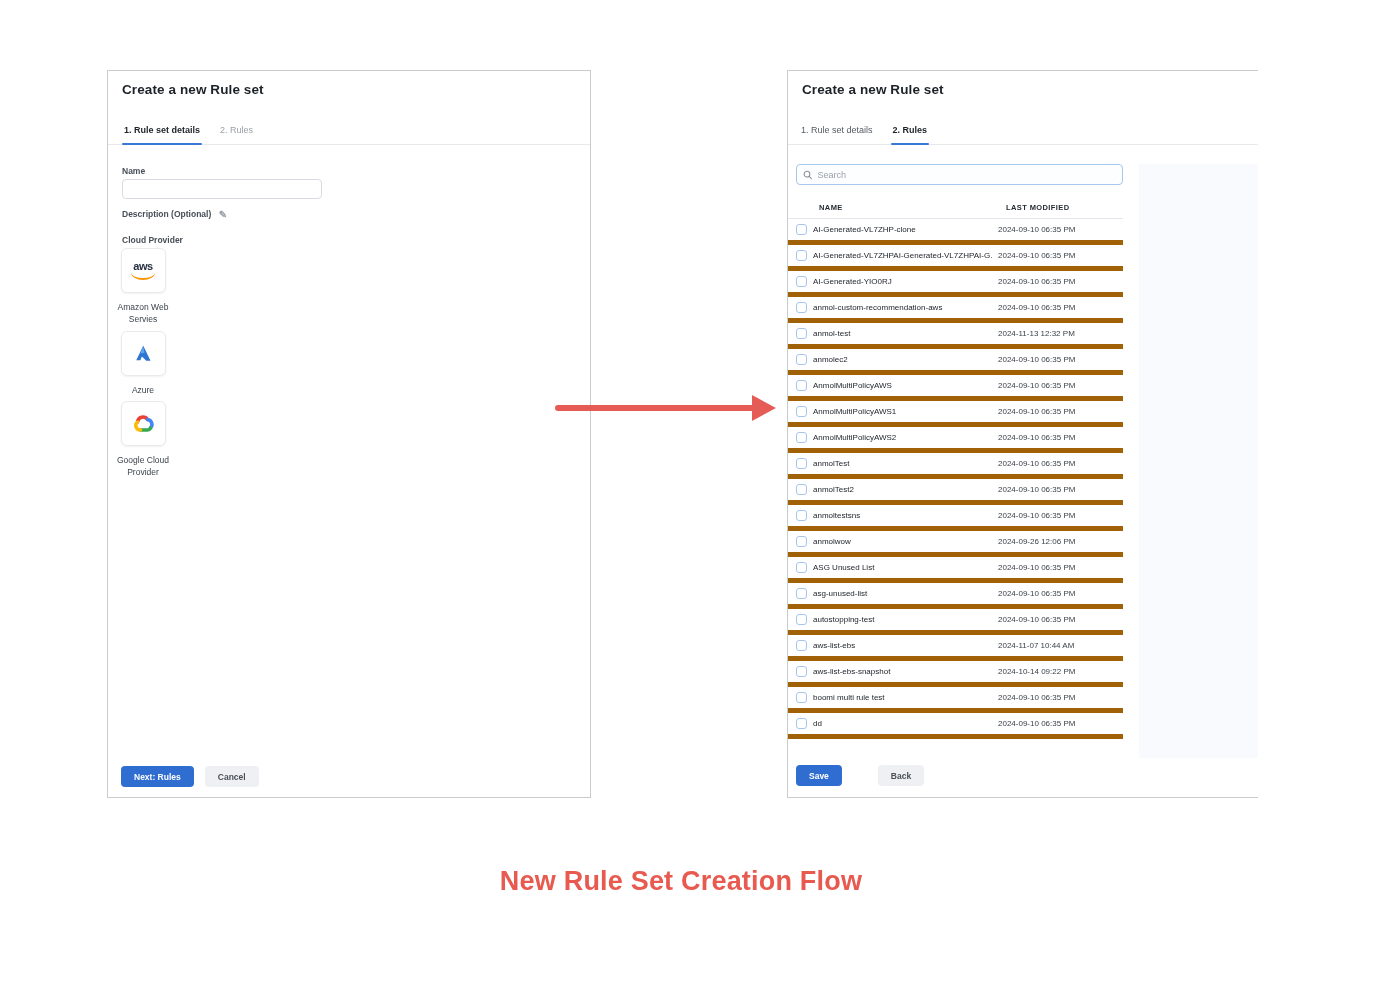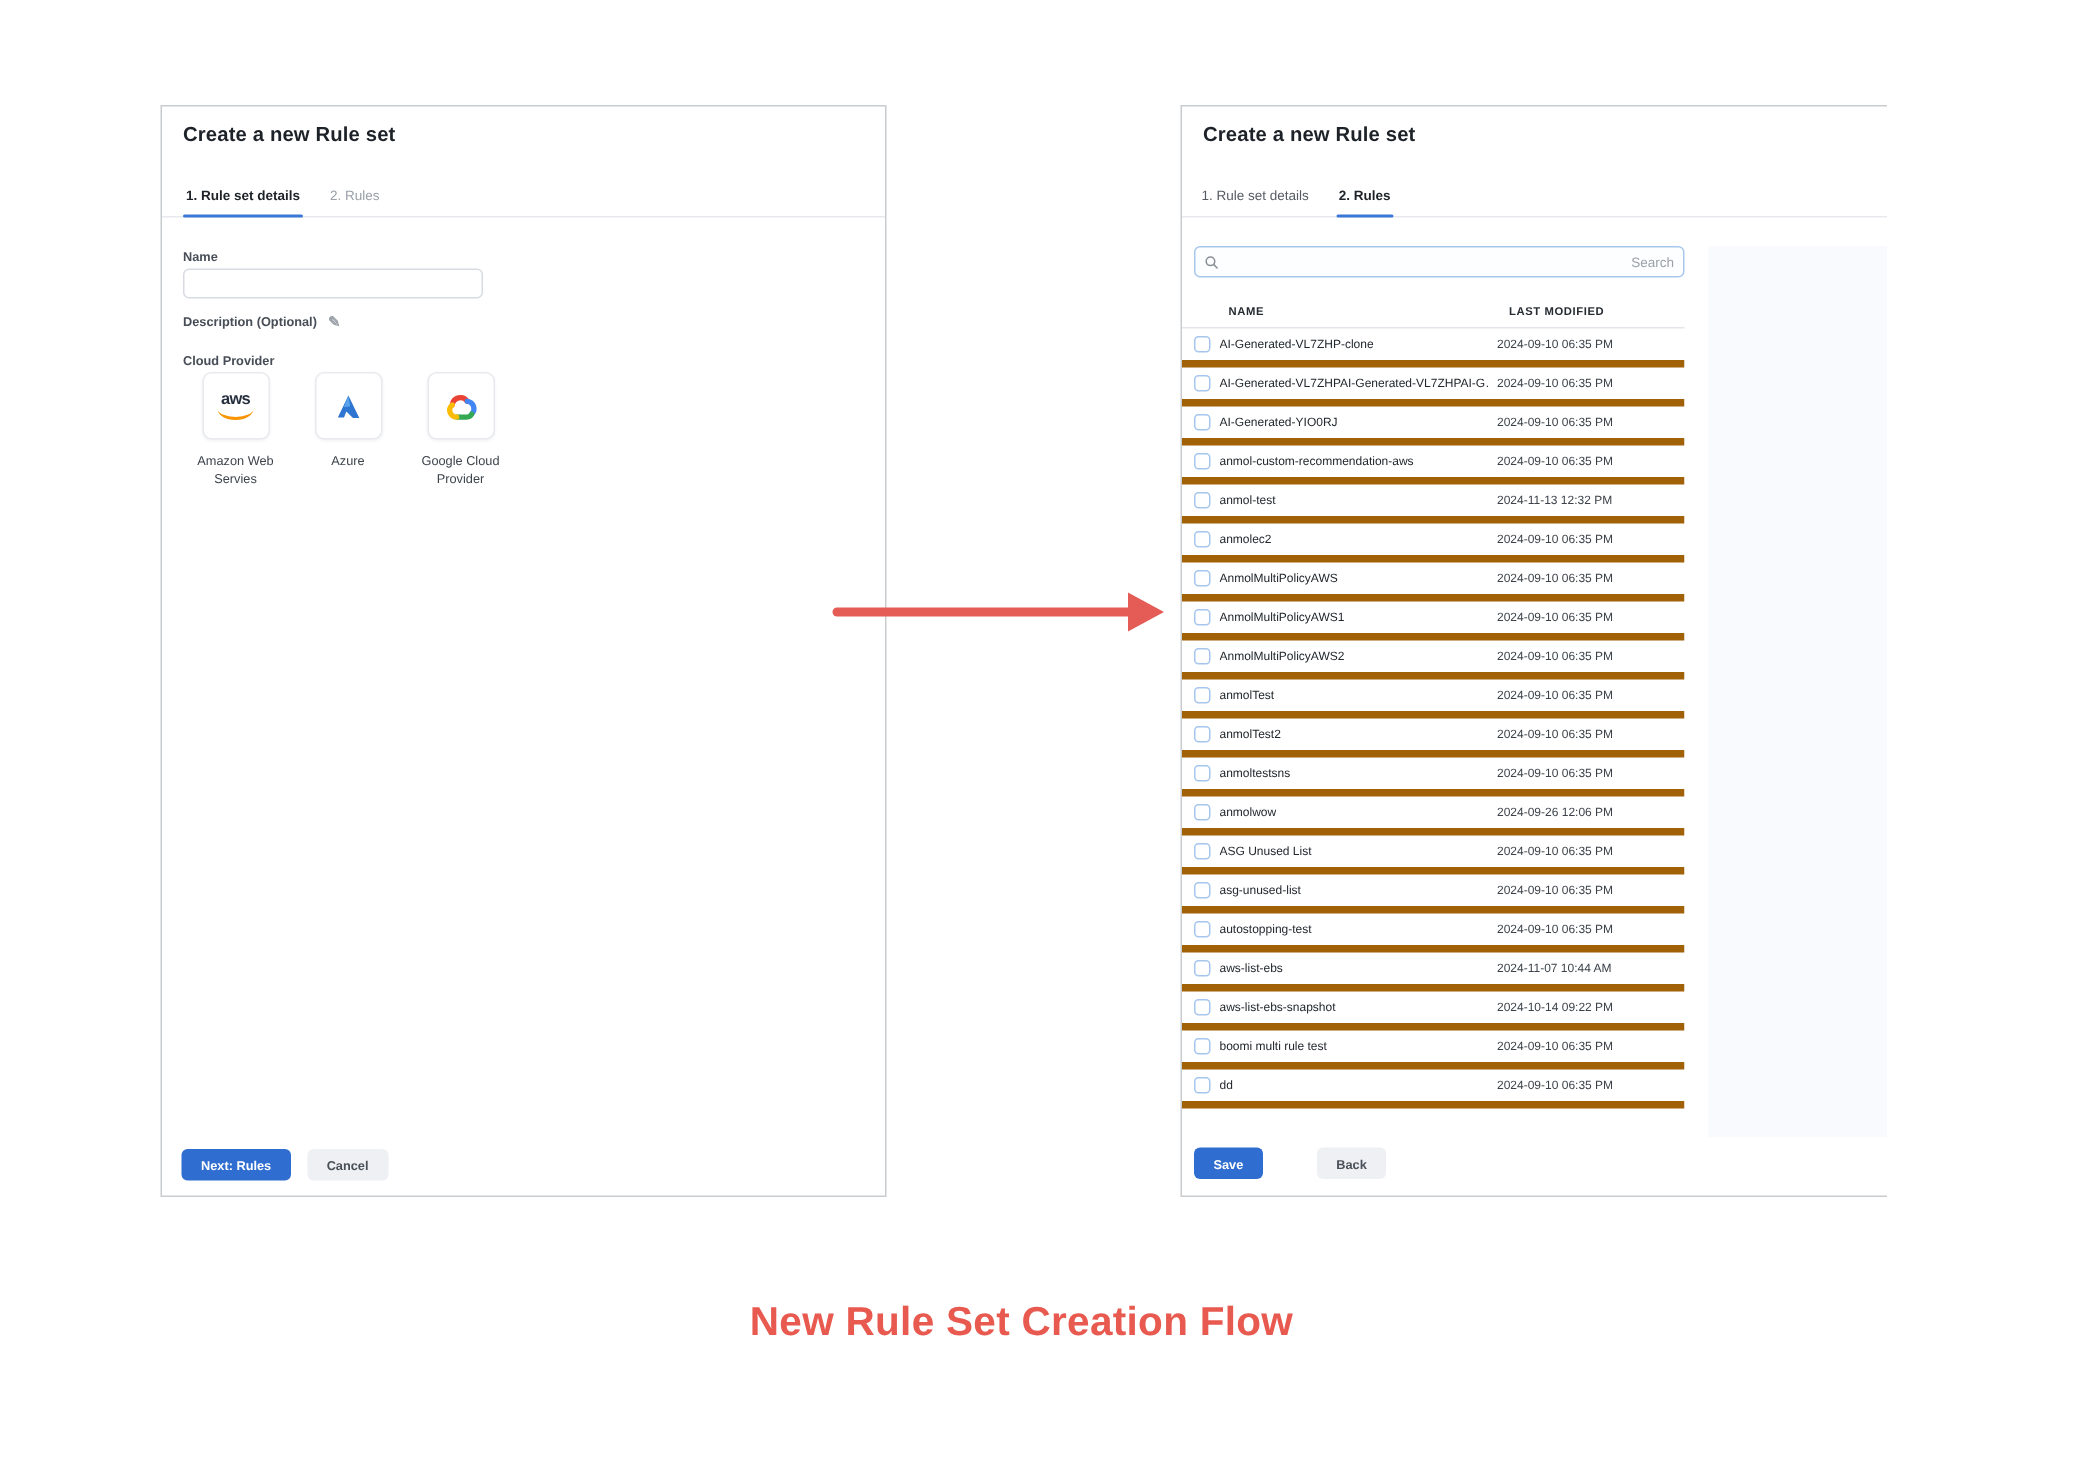--- a/index.html
+++ b/index.html
@@ -22,40 +22,40 @@
   .tab.inactive-dark { color:#555b63; }
 
   
   .fld-label { position:absolute; font-size:8.5px; font-weight:bold; color:#474e57; }
   .lbl-name { left:14px; top:95px; }
   .name-input { position:absolute; left:14px; top:108px; width:200px; height:20px; border:1px solid #d8dce2; border-radius:4px; background:#fff; font-size:9px; padding:0 6px; color:#1d2228; }
   .lbl-desc { left:14px; top:137px; }
   .pencil { display:inline-block; margin-left:5px; color:#9aa1a9; font-size:10px; transform:translateY(1px); }
   .lbl-cloud { left:14px; top:164px; }
 
-  .providers { position:absolute; left:14px; top:177px; display:flex; gap:5px; }
+  .providers { position:absolute; left:0; top:177px; display:flex; gap:5px;flex-direction:column; }
   .provider-col { width:70px; display:flex; flex-direction:column; align-items:center; }
   .provider-card { width:45px; height:45px; border:1px solid #e8eaee; border-radius:6px; background:#fff; box-shadow:0 1px 2px rgba(40,50,70,.07); display:flex; align-items:center; justify-content:center; cursor:pointer; }
   .provider-label { margin-top:8px; font-size:8.5px; color:#3c434b; text-align:center; line-height:1.45; max-width:70px; }
 
   .aws-logo { display:flex; flex-direction:column; align-items:center; }
   .aws-word { font-size:11px; font-weight:bold; color:#252f3e; letter-spacing:-.5px; line-height:1; }
   .aws-smile { width:24px; height:9px; border-bottom:2px solid #f79400; border-radius:0 0 60% 60%/0 0 100% 100%; margin-top:-1px; }
 
   
   .btnrow { position:absolute; display:flex; gap:11px; }
   .dlg-left .btnrow  { left:13px; top:695px;align-items:center; }
   .dlg-right .btnrow { left:8px;  top:694px;gap:36px; }
   .btn { border:none; border-radius:4px; font-size:8.5px; font-weight:bold; height:21px; padding:0 13px; cursor:pointer; font-family:"Liberation Sans", sans-serif; }
   .btn-primary { background:#2f6dd0; color:#fff; }
   .btn-secondary { background:#eef0f4; color:#4a5058; }
 
   
   .search-wrap { position:absolute; left:8px; top:93px; width:327px; height:21px; border:1px solid #a7c7ed; border-radius:4px; background:#fdfeff; display:flex; align-items:center; padding:0 6px; gap:5px; }
-  .search-wrap input { border:none; outline:none; background:transparent; font-size:9px; color:#1d2228; width:100%; font-family:"Liberation Sans", sans-serif;text-align:right; }
+  .search-wrap input { border:none; outline:none; background:transparent; font-size:9px; color:#1d2228; width:100%; font-family:"Liberation Sans", sans-serif; }
   .search-wrap input::placeholder { color:#9aa1a9; }
 
   .tbl-head { position:absolute; left:0; top:126px; width:335px; height:22px; border-bottom:1px solid #e3e6ea; }
   .th { position:absolute; font-size:7.5px; font-weight:bold; color:#272c33; letter-spacing:.4px; top:6px; }
   .th-name { left:31px; }
   .th-mod  { left:218px; }
 
   .rows { position:absolute; left:0; top:148px; width:335px; height:539px; overflow:hidden; }
   .row { display:flex; align-items:center; height:26px; border-bottom:5px solid #a16207; padding-left:8px; cursor:pointer; }
   .cb { flex:none; width:11px; height:11px; border:1px solid #a6c6ee; border-radius:3px; background:#fff; }

